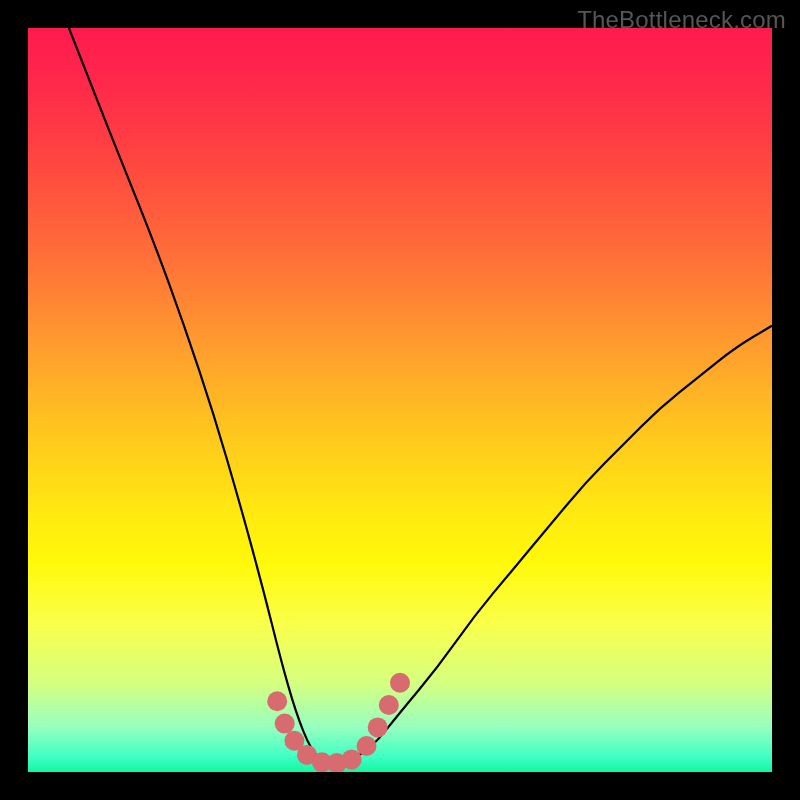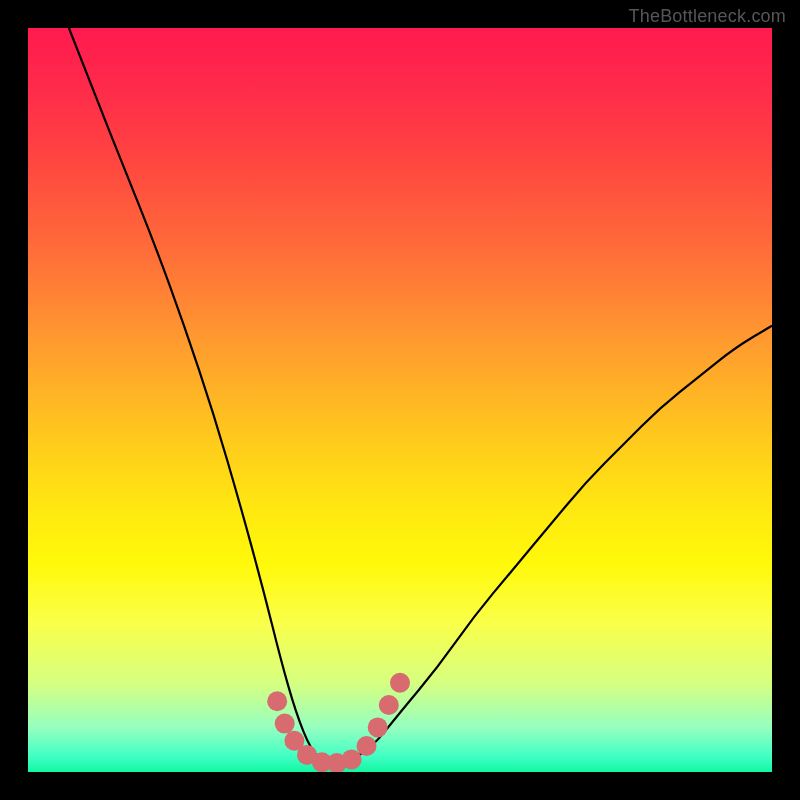--- a/index.html
+++ b/index.html
@@ -36,21 +36,21 @@
       #d6ff80 88%,
       #96ffc0 94%,
       #3fffc4 98%,
       #11f7a0 100%);
   }
   .watermark {
     position: absolute;
     top: 6px;
     right: 14px;
     color: #565656;
-    font-size: 18px;
+    font-size: 24px;
     font-weight: 500;
     letter-spacing: 0.2px;
   }
   svg.curve {
     position: absolute;
     left: 0; top: 0;
     width: 744px;
     height: 744px;
     pointer-events: none;
   }

